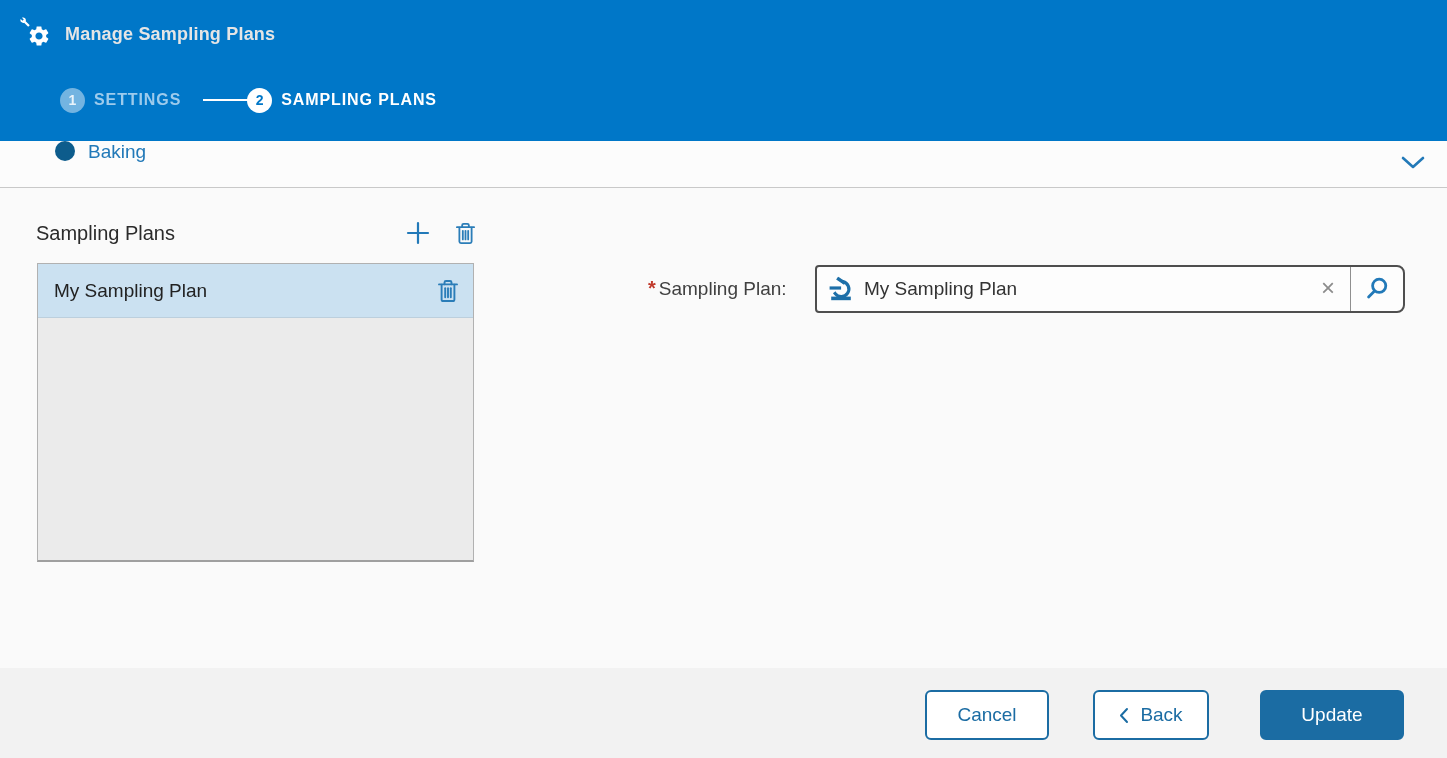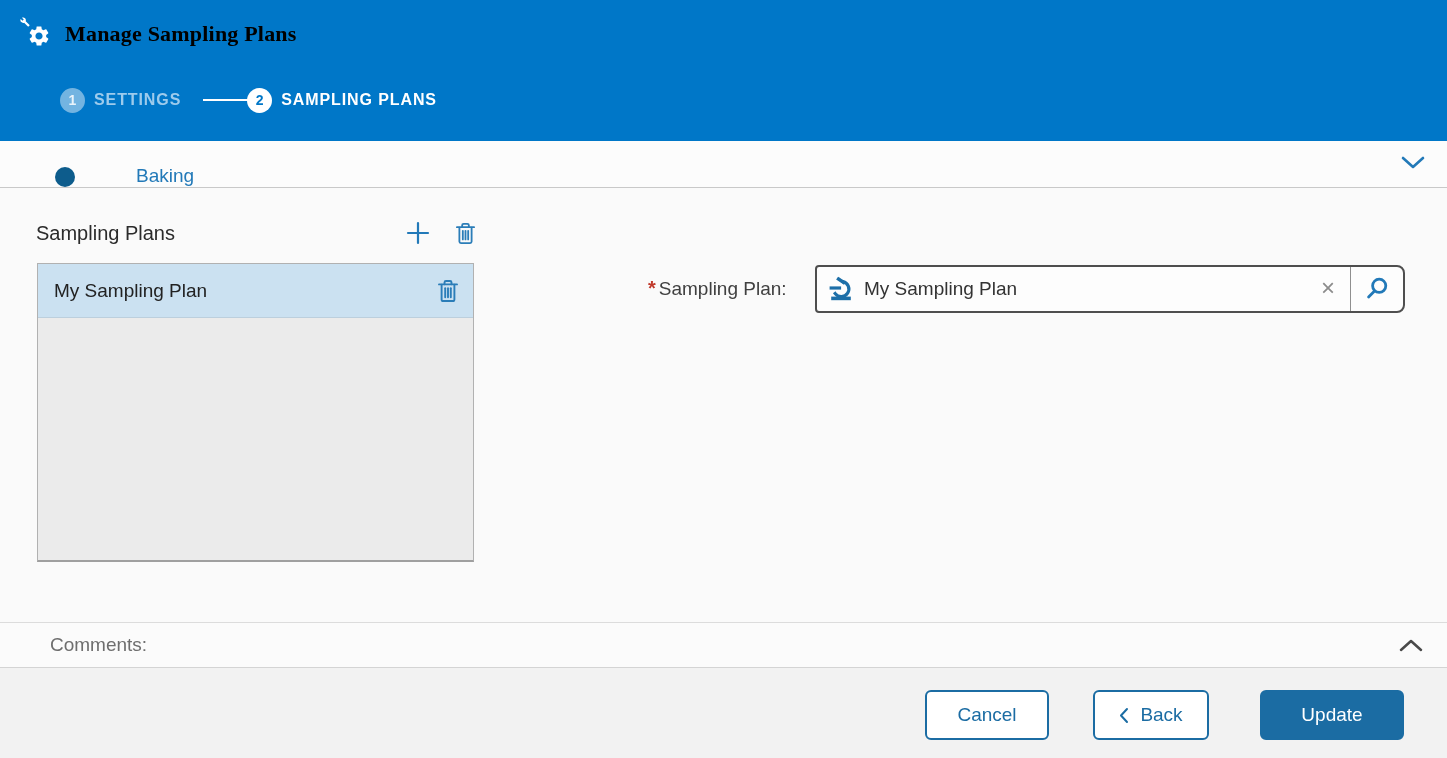--- a/index.html
+++ b/index.html
@@ -3,34 +3,34 @@
 <meta charset="utf-8">
 <style>
   html,body{margin:0;padding:0;}
   body{font-family:"Liberation Sans", sans-serif; background:#e9e9e9;}
   .screen{position:relative;width:1447px;height:758px;background:#fafafa;overflow:hidden;}
 
   
   .header{position:absolute;top:0;left:0;right:0;height:141px;background:#0077c8;}
   .title-row{position:absolute;top:17px;left:20px;display:flex;align-items:center;gap:11px;}
   .title-row .app-icon{width:34px;height:34px;display:flex;align-items:center;justify-content:center;}
-  .page-title{color:#000000;font-size:22px;font-weight:600;letter-spacing:.2px;font-family:Liberation Serif, serif;}
+  .page-title{color:#e5e5e5;font-size:18px;font-weight:600;letter-spacing:.2px;}
 
   .steps{position:absolute;left:60px;top:87px;display:flex;align-items:center;height:26px;}
   .step-circle{width:25px;height:25px;border-radius:50%;display:flex;align-items:center;justify-content:center;font-size:14px;font-weight:700;flex:0 0 auto;}
   .step1 .step-circle{background:rgba(255,255,255,.45);color:rgba(255,255,255,.85);}
   .step1 .step-label{color:#9dcbec;}
   .step2 .step-circle{background:#ffffff;color:#0077c8;}
   .step2 .step-label{color:#ffffff;}
   .step{display:flex;align-items:center;cursor:default;}
   .step-label{font-size:16px;font-weight:600;letter-spacing:.9px;margin-left:9px;}
   .step-connector{width:46px;height:2px;background:#ffffff;margin-left:22px;margin-right:-2px;}
 
   
-  .section-row{position:absolute;top:141px;left:0;right:0;height:47px;background:#fcfcfc;border-bottom:1px solid #c9c9c9;display:flex;align-items:flex-end;box-sizing:border-box;gap:48px;}
+  .section-row{position:absolute;top:141px;left:0;right:0;height:47px;background:#fcfcfc;border-bottom:1px solid #c9c9c9;display:flex;align-items:flex-start;box-sizing:border-box;}
   .section-dot{width:20px;height:20px;border-radius:50%;background:#0d5c8c;margin-left:55px;flex:0 0 auto;}
   .section-title{color:#2279b8;font-size:19px;margin-left:13px;}
   .section-chevron{position:absolute;right:22px;top:15px;}
 
   
   .plans-heading-row{position:absolute;top:220px;left:36px;width:440px;display:flex;align-items:center;}
   .plans-heading{font-size:20px;color:#2b2b2b;}
   .panel-actions{margin-left:auto;display:flex;align-items:center;gap:24px;}
   .icon-btn{background:none;border:none;padding:0;margin:0;cursor:pointer;display:flex;align-items:center;}
 
@@ -164,28 +164,20 @@
     <button class="clear-btn">×</button>
     <span class="lookup-divider"></span>
     <button class="search-btn">
       <svg width="26" height="26" viewBox="0 0 26 26" fill="none" stroke="#2279b8" stroke-width="2.8" stroke-linecap="round">
         <circle cx="15.2" cy="9.8" r="6.6"></circle>
         <line x1="10.3" y1="15.2" x2="4.6" y2="21"></line>
       </svg>
     </button>
   </div>
 
-  <div class="comments-bar">
-    <span class="comments-label">Comments:</span>
-    <span class="comments-chevron">
-      <svg width="24" height="14" viewBox="0 0 24 14" fill="none" stroke="#4a4a4a" stroke-width="2.5" stroke-linecap="round" stroke-linejoin="round">
-        <polyline points="2,12 12,3 22,12"></polyline>
-      </svg>
-    </span>
-  </div>
 
   <div class="footer">
     <button class="btn btn-secondary btn-cancel">Cancel</button>
     <button class="btn btn-secondary btn-back">
       <span class="back-chevron">
         <svg width="10" height="17" viewBox="0 0 10 17" fill="none" stroke="#1b6ca3" stroke-width="2" stroke-linecap="round" stroke-linejoin="round">
           <polyline points="8,2 2,8.5 8,15"></polyline>
         </svg>
       </span>
       <span>Back</span>

